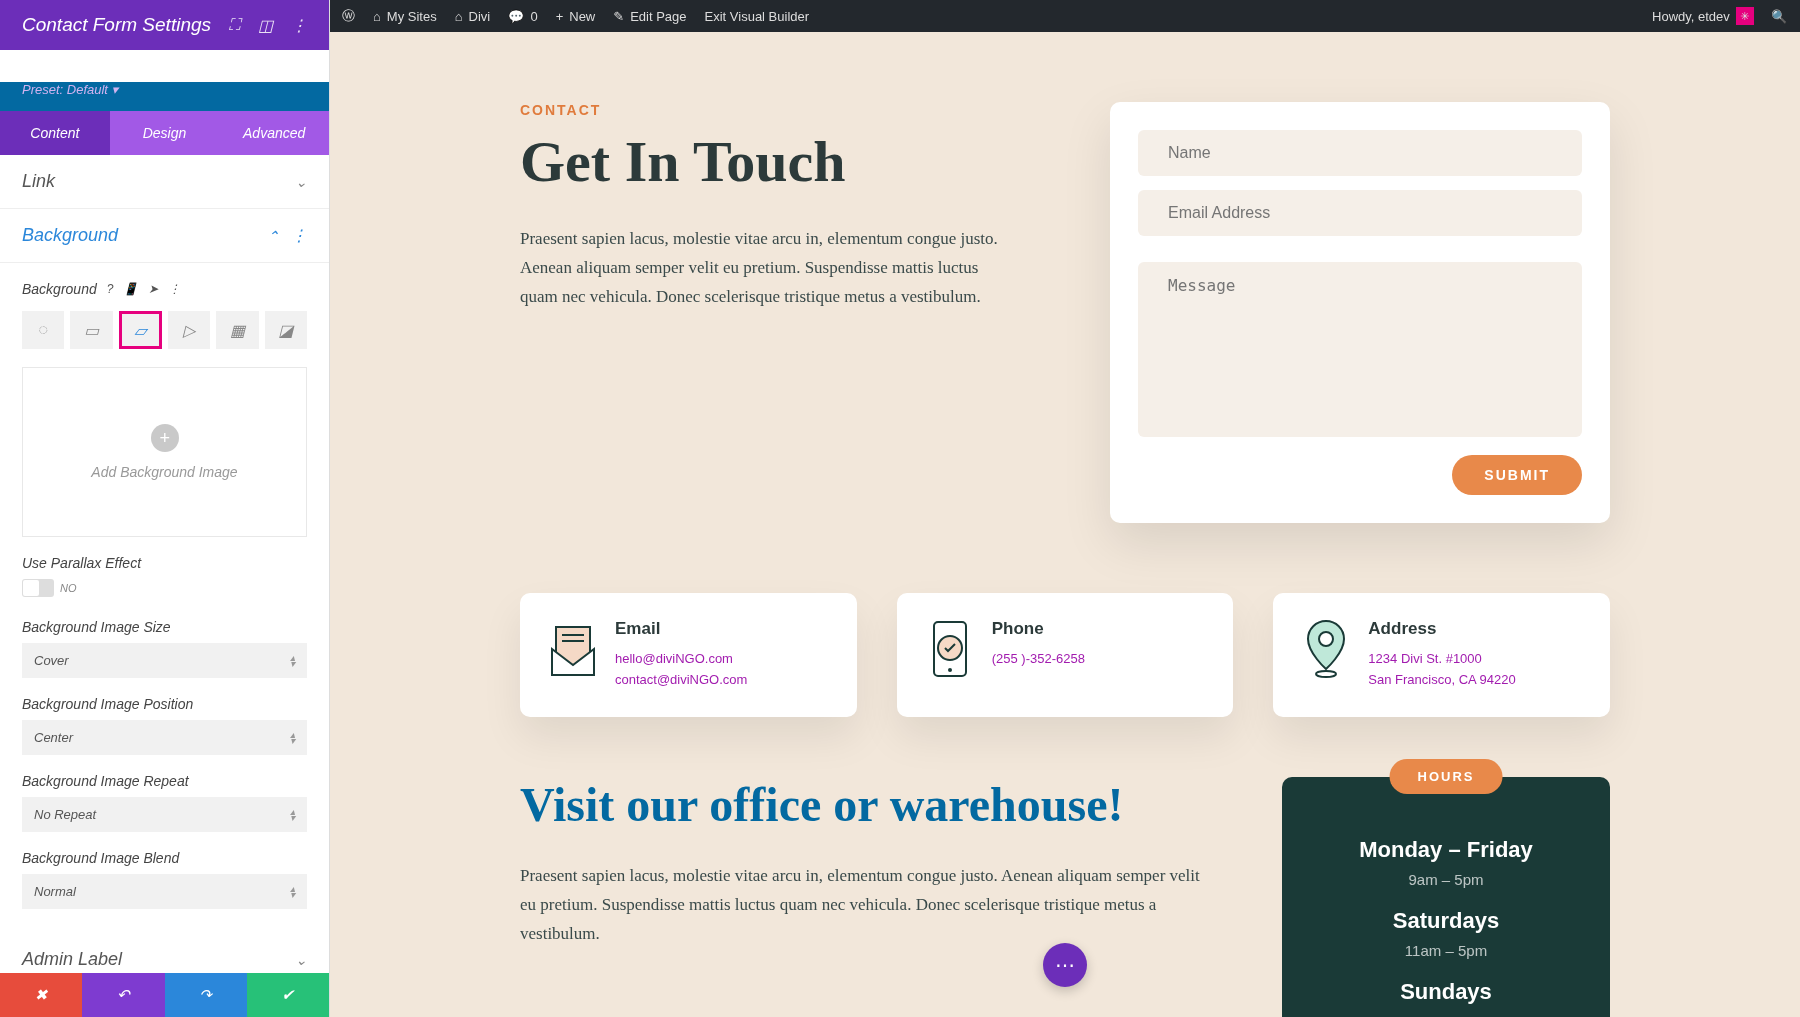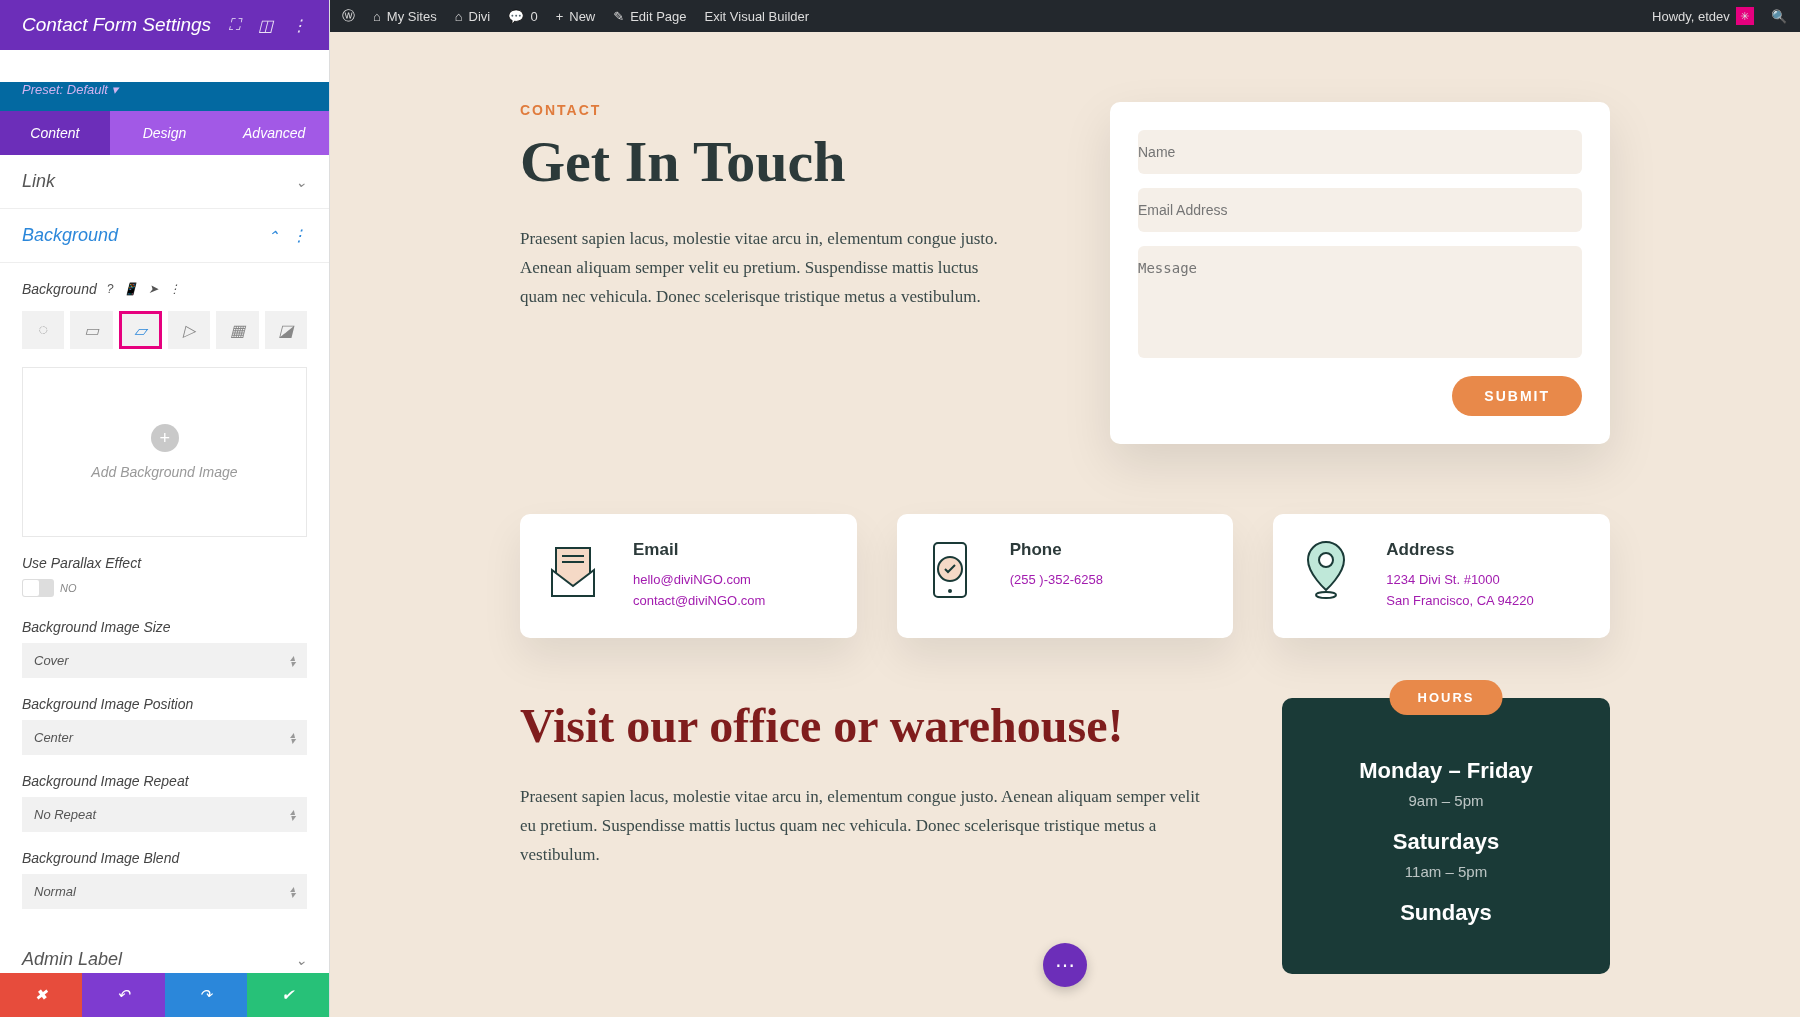--- a/index.html
+++ b/index.html
@@ -50,33 +50,33 @@
 .wp-bar-item { display: flex; align-items: center; gap: 6px; cursor: pointer; }
 .wp-badge { background: #e6007e; width: 18px; height: 18px; display: flex; align-items: center; justify-content: center; font-size: 11px; }
 .canvas { flex: 1; background: #f2e7da; overflow: hidden; position: relative; padding: 70px 190px 0; }
 
 .hero { display: flex; gap: 34px; margin-bottom: 70px; }
 .hero-left { flex: 1; }
 .eyebrow { color: #e07b3c; font-size: 14px; letter-spacing: 2px; font-weight: 600; }
 .hero-title { font-size: 58px; font-weight: 600; color: #2c3a3a; margin-top: 10px; font-family: Georgia, serif; }
 .hero-body { font-size: 17px; color: #3a4a4a; line-height: 1.7; margin-top: 30px; font-family: Georgia, serif; max-width: 490px; }
 .form-card { background: #fff; border-radius: 10px; padding: 28px; width: 500px; box-shadow: 0 20px 50px rgba(0,0,0,0.1); }
-.form-input { width: 100%; background: #f5efe8; border: none; padding: 14px 0; border-radius: 6px; margin-bottom: 14px; font-size: 14px; color: #888; }
-.form-textarea { height: 112px; resize: none; }
+.form-input { width: 100%; background: #f5efe8; border: none; padding: 14px 30px; border-radius: 6px; margin-bottom: 14px; font-size: 16px; color: #888; }
+.form-textarea { height: 175px; resize: none; margin-top: 12px; }
 .form-submit { background: #e8894a; color: #fff; padding: 12px 32px; border-radius: 24px; font-size: 14px; letter-spacing: 2px; font-weight: 600; float: right; cursor: pointer; }
 
 .info-cards { display: flex; gap: 40px; margin-bottom: 60px; }
-.info-card { background: #fff; border-radius: 10px; padding: 26px 30px; flex: 1; display: flex; gap: 37px; box-shadow: 0 20px 40px rgba(0,0,0,0.08); }
+.info-card { background: #fff; border-radius: 10px; padding: 26px 30px; flex: 1; display: flex; gap: 19px; box-shadow: 0 20px 40px rgba(0,0,0,0.08); }
 .info-icon { width: 46px; height: 60px; display: flex; align-items: center; justify-content: center; }
 .info-title { font-size: 17px; font-weight: 600; color: #2c3a3a; margin-bottom: 10px; }
 .info-line { font-size: 13px; color: #a21caf; line-height: 1.6; font-weight: 500; }
 
 .visit-section { display: flex; gap: 70px; }
 .visit-left { flex: 1; }
-.visit-title { font-size: 48px; font-weight: 600; color: #7f1d1d; font-family: Georgia, serif; line-height: 1.15; }
+.visit-title { font-size: 48px; font-weight: 600; color: #0369a1; font-family: Georgia, serif; line-height: 1.15; }
 .visit-body { font-size: 17px; color: #3a4a4a; line-height: 1.7; margin-top: 30px; font-family: Georgia, serif; }
 .hours-card { background: #1a3a37; color: #fff; border-radius: 10px; padding: 40px; width: 328px; text-align: center; position: relative; }
 .hours-badge { background: #e8894a; color: #fff; padding: 10px 28px; border-radius: 24px; font-size: 13px; letter-spacing: 2px; font-weight: 600; position: absolute; top: -18px; left: 50%; transform: translateX(-50%); }
 .hours-day { font-size: 22px; font-weight: 600; margin-bottom: 8px; margin-top: 20px; }
 .hours-time { font-size: 15px; opacity: 0.7; margin-bottom: 16px; }
 
 .fab { position: absolute; bottom: 30px; left: 50%; transform: translateX(-50%); width: 44px; height: 44px; border-radius: 50%; background: #6c2eb9; color: #fff; display: flex; align-items: center; justify-content: center; font-size: 20px; cursor: pointer; box-shadow: 0 4px 12px rgba(0,0,0,0.2); }
 </style>
 </head>
 <body>

